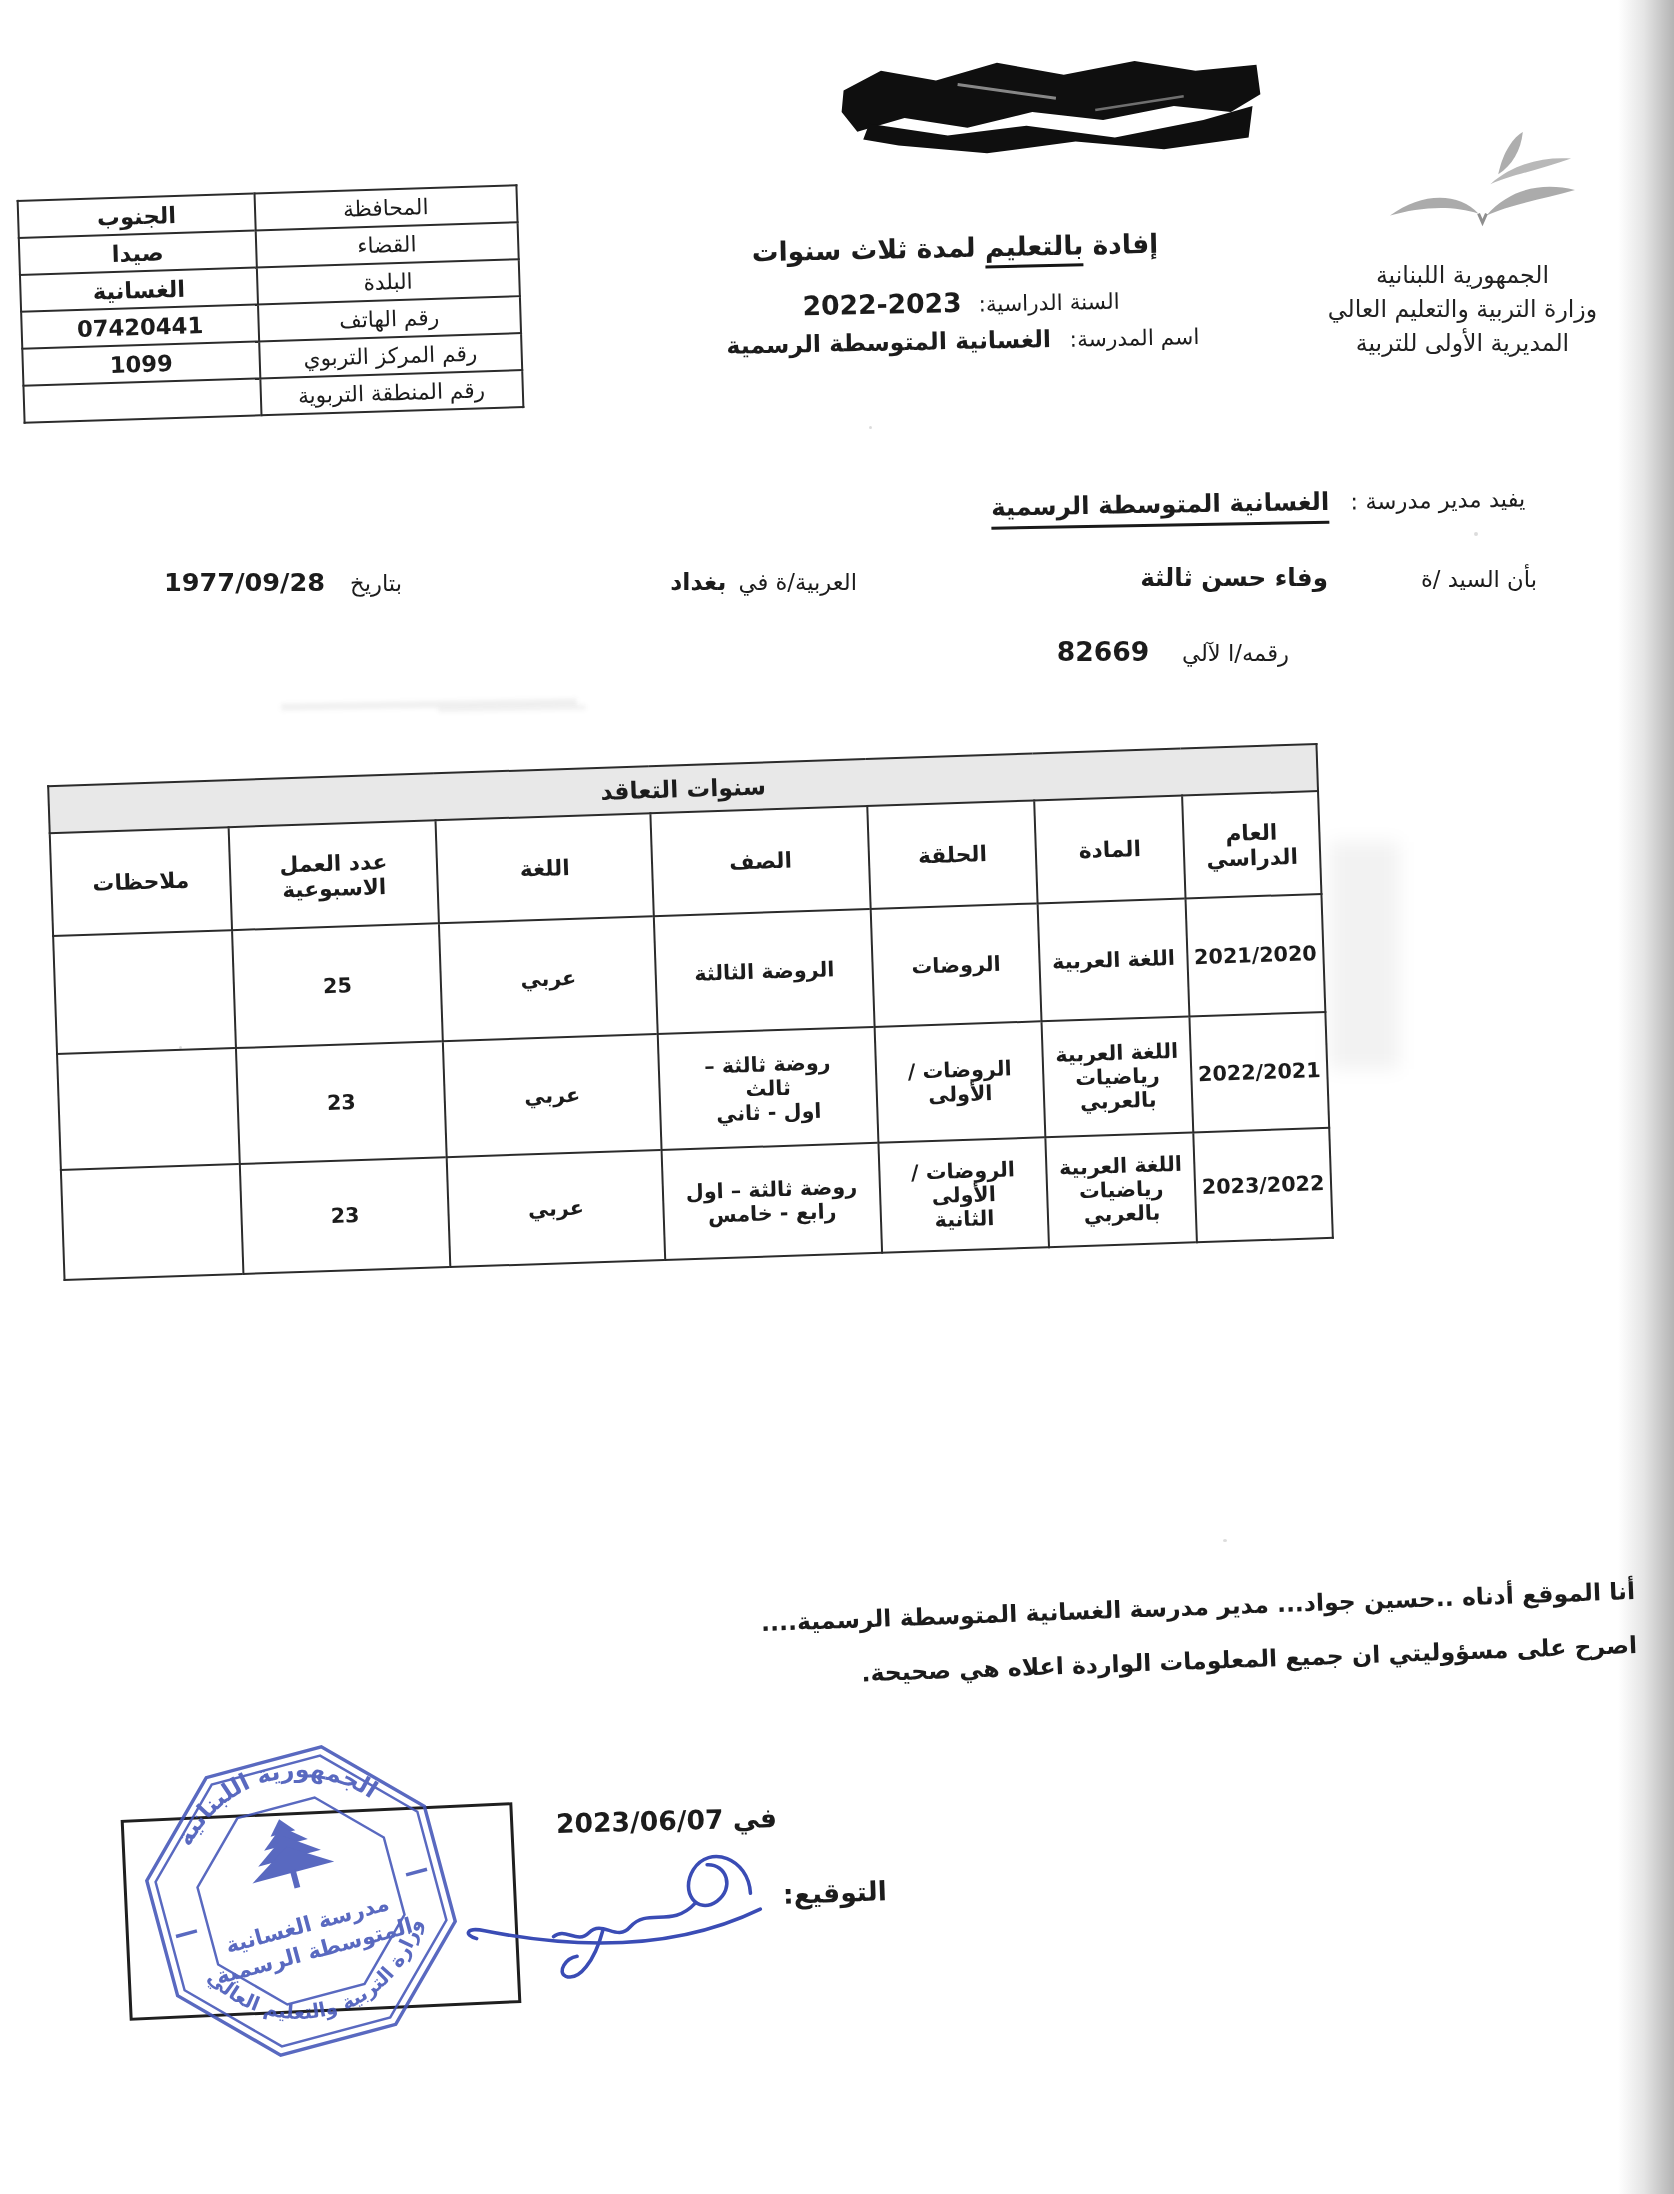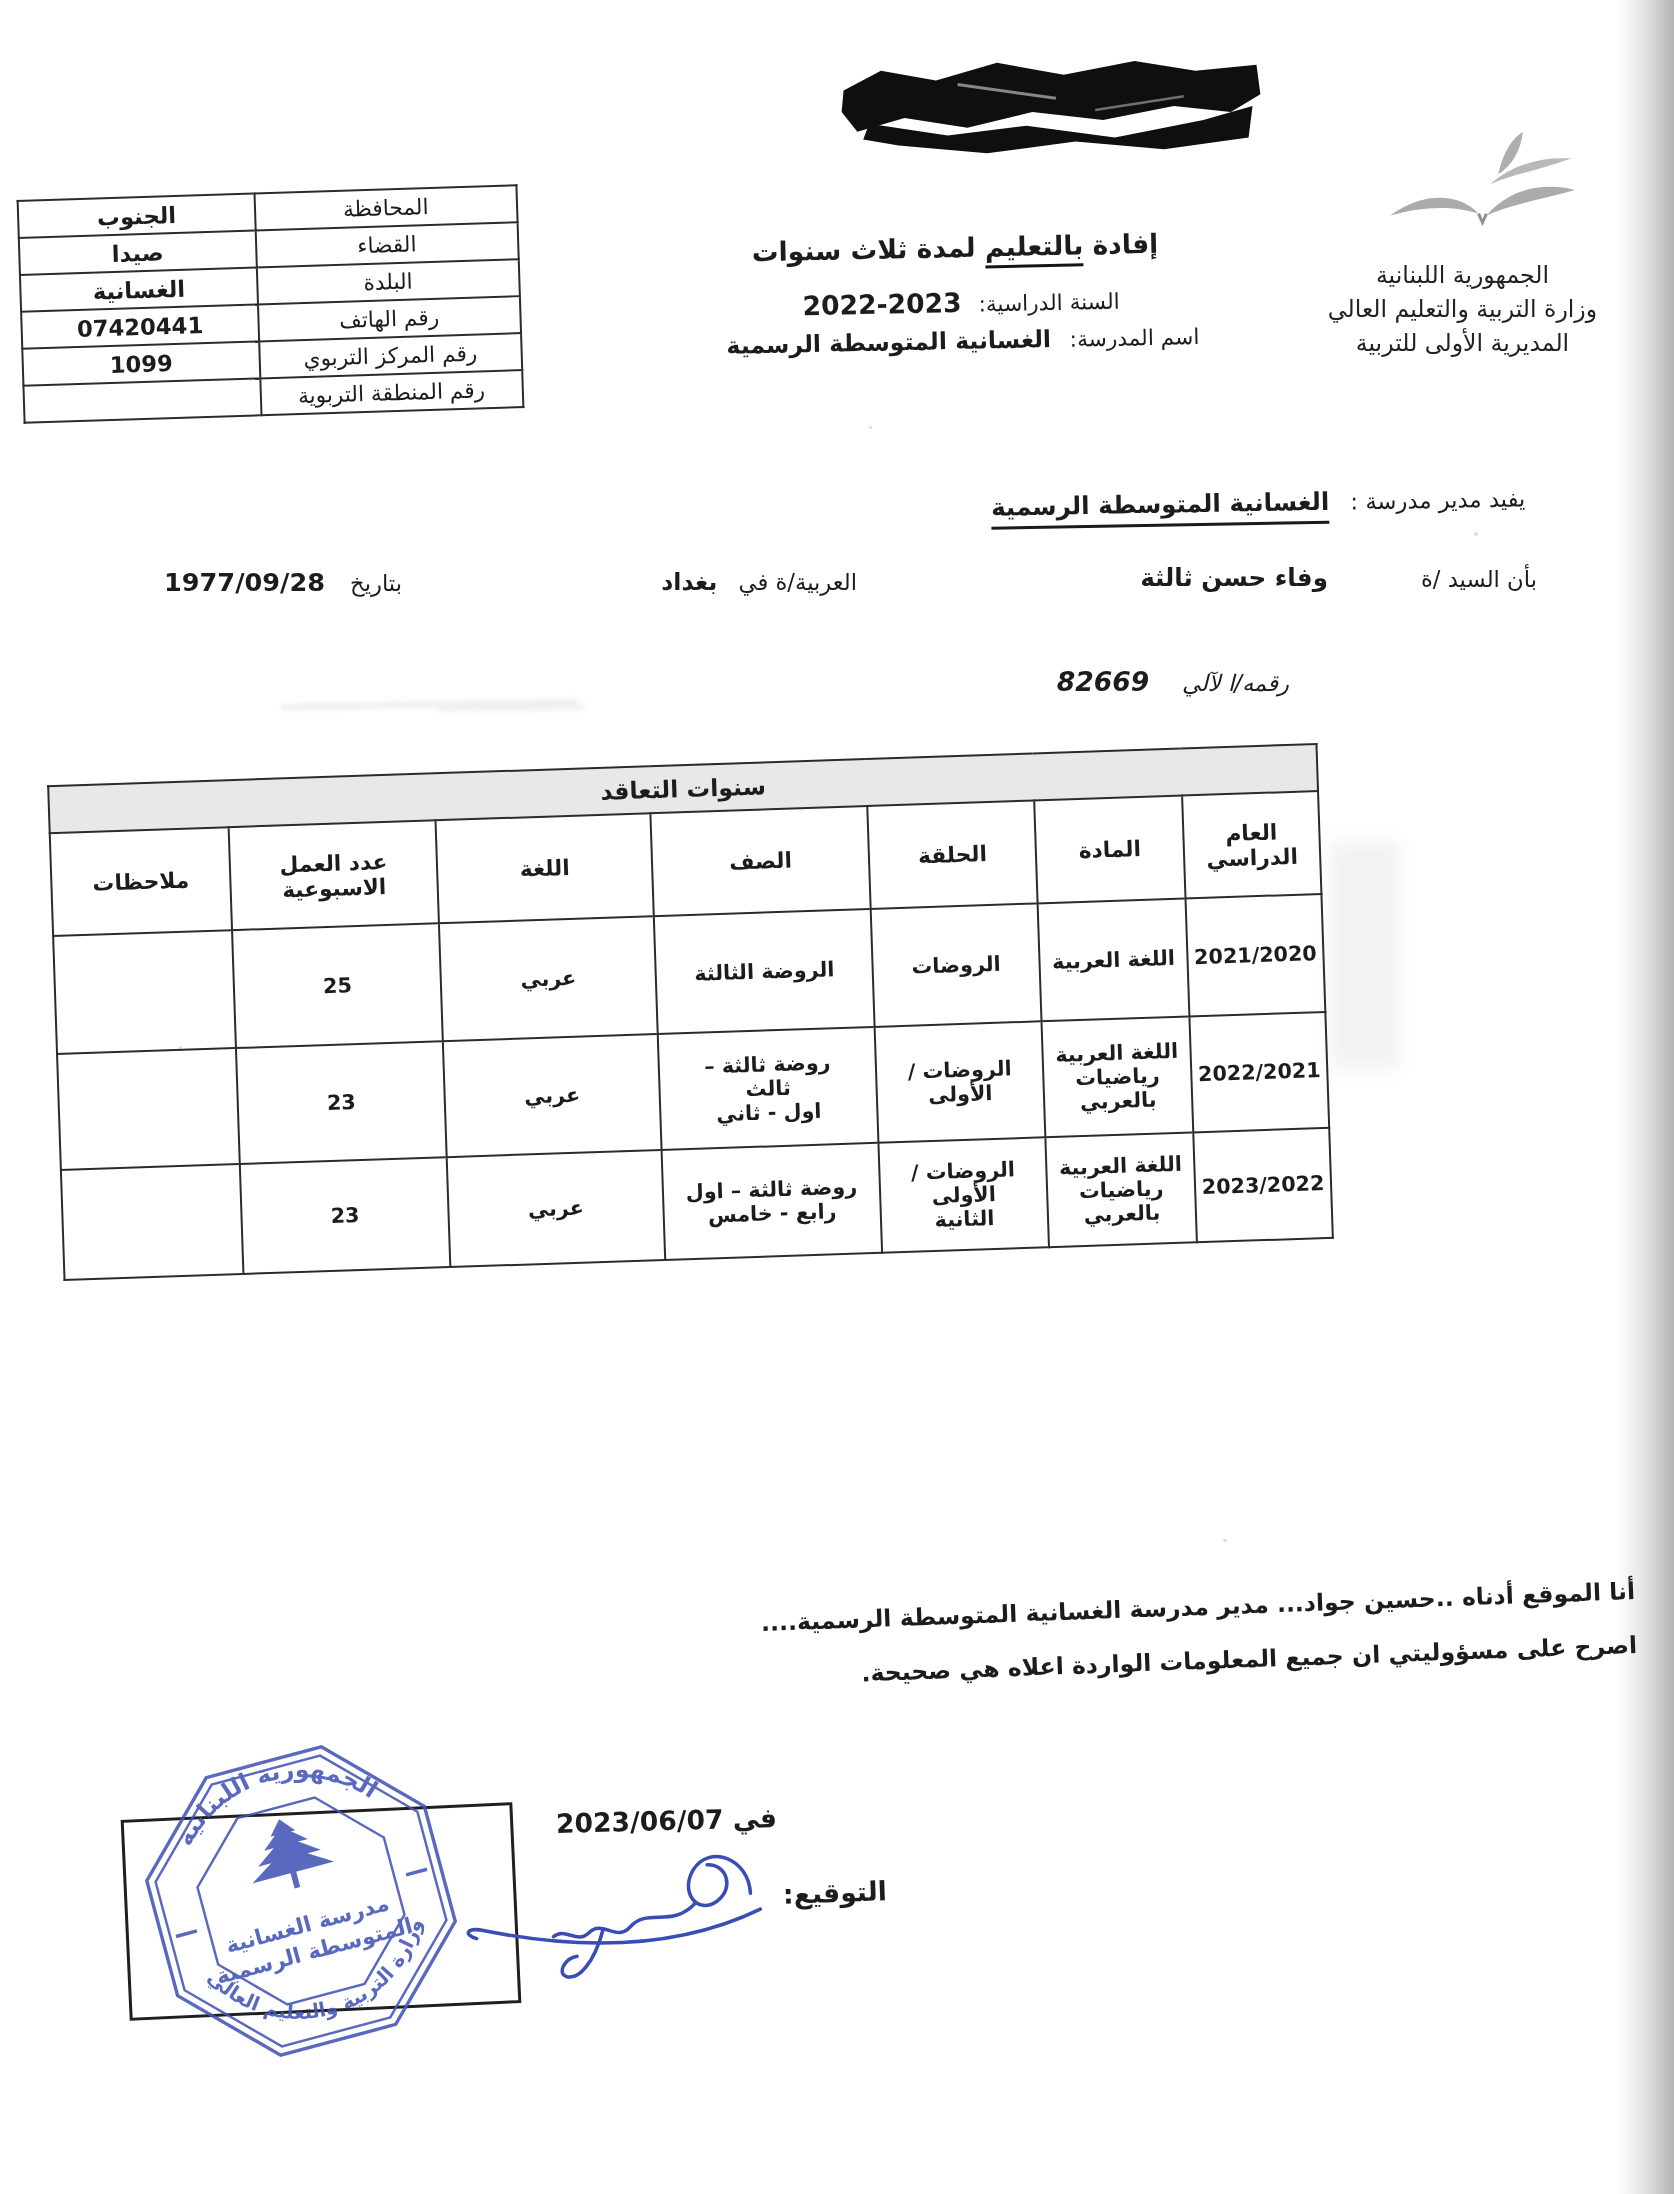--- a/index.html
+++ b/index.html
@@ -44,24 +44,24 @@
   #info-table td.val{width:219px;font-size:22.7px;font-weight:bold;}
 
   
   .stmt{position:absolute;direction:rtl;white-space:nowrap;font-size:22.7px;}
   #intro-line{top:488px;right:150px;transform:rotate(-1deg);}
   #intro-line .val{font-weight:bold;font-size:24.6px;border-bottom:3px solid #1a1a1a;
     padding-bottom:4.9px;margin-right:13.8px;}
   #person-label{top:566px;right:138px;}
   #person-name{top:563px;right:347px;font-weight:bold;font-size:24.6px;}
   #birth-line{top:568px;right:818px;}
-  #birth-line .b{font-weight:bold;font-size:23.6px;margin-right:14px;}
+  #birth-line .b{font-weight:bold;font-size:23.6px;margin-right:5px;}
   #date-line{top:567px;right:1273px;}
   #date-line .b{font-weight:bold;font-size:25.6px;margin-right:17.7px;}
-  #id-line{top:666px;right:386px;font-style:italic;}
+  #id-line{top:636px;right:386px;}
   #id-line .b{font-weight:bold;font-size:26.6px;margin-right:25.6px;}
 
   
   #ctable-wrap{left:55px;top:764px;width:1269px;transform:rotate(-1.9deg);transform-origin:center;}
   #ctable{border-collapse:collapse;width:1269px;table-layout:fixed;direction:rtl;}
   #ctable th,#ctable td{border:2px solid #2b2b2b;text-align:center;vertical-align:middle;
     padding:2px 3.9px;white-space:pre-line;}
   #ctable .caption-cell{background:#e8e8e8;font-size:23.6px;font-weight:bold;height:41px;}
   #ctable thead tr.head-row th{font-size:21.7px;font-weight:bold;height:97px;}
   #ctable tbody td{font-size:20.7px;font-weight:bold;}

